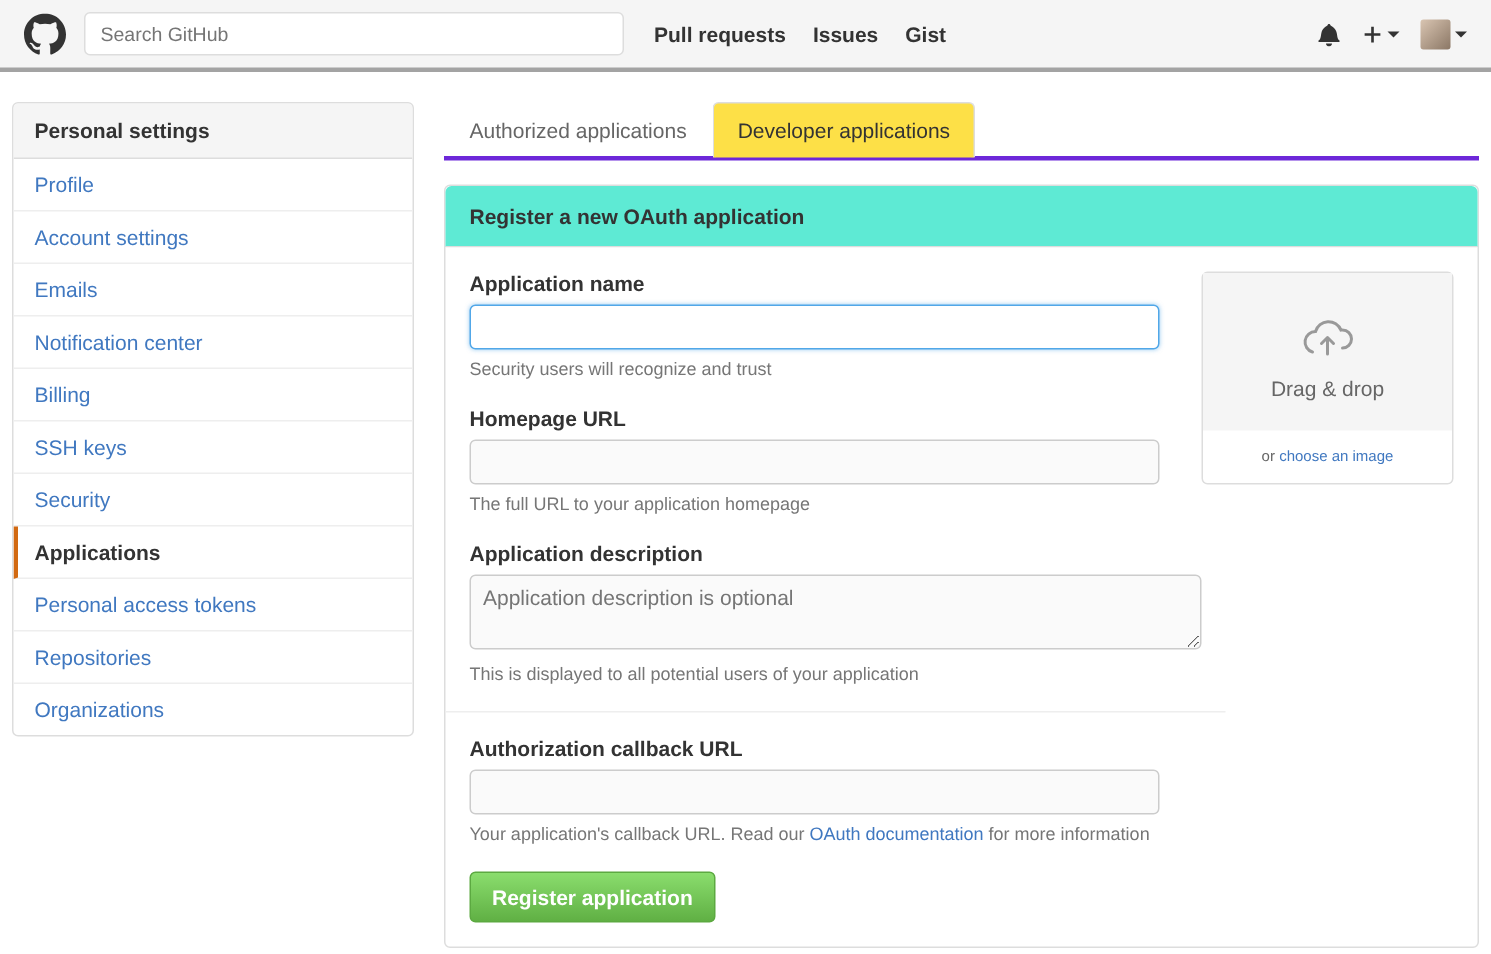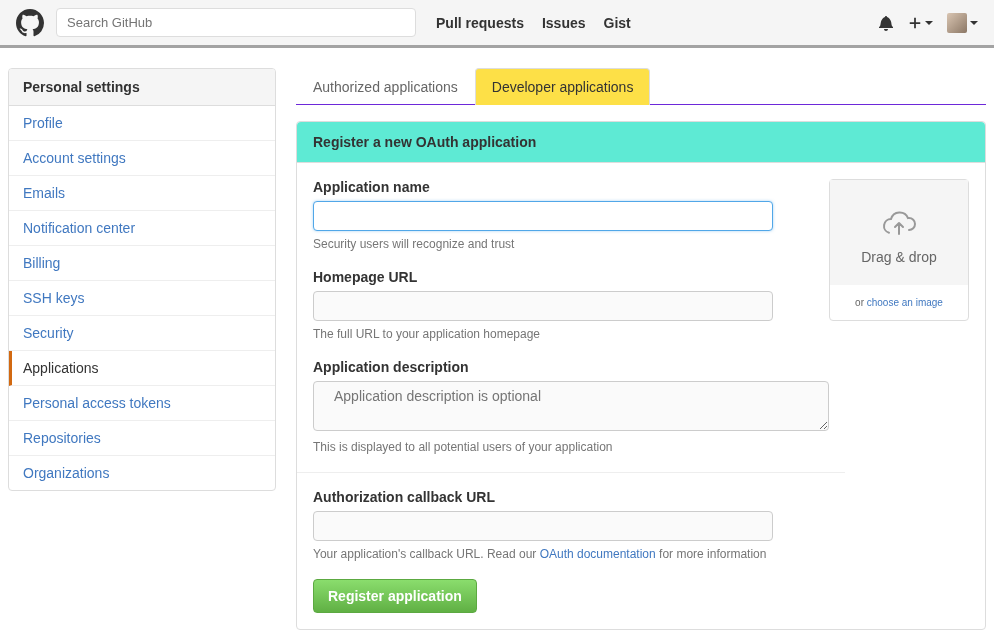--- a/index.html
+++ b/index.html
@@ -12,40 +12,40 @@
 .nav-links span { cursor: pointer; }
 .header-right { margin-left: auto; display: flex; align-items: center; gap: 14px; }
 .icon-btn { cursor: pointer; display: flex; align-items: center; }
 .avatar { width: 20px; height: 20px; background: linear-gradient(135deg,#d9c5b2,#8b7765); border-radius: 2px; }
 .caret { width: 0; height: 0; border-left: 4px solid transparent; border-right: 4px solid transparent; border-top: 4px solid #333; margin-left: 3px; }
 .container { display: flex; padding: 20px 8px; gap: 20px; max-width: 994px; }
 .sidebar { width: 268px; border: 1px solid #ddd; border-radius: 4px; overflow: hidden; align-self: flex-start; }
 .sidebar-header { background: #f5f5f5; padding: 10px 14px; font-weight: 600; color: #333; border-bottom: 1px solid #ddd; }
 .sidebar-item { display: block; padding: 9px 14px; color: #4078c0; border-bottom: 1px solid #eee; cursor: pointer; font-size: 14px; }
 .sidebar-item:last-child { border-bottom: none; }
-.sidebar-item.active { color: #333; font-weight: 400; border-left: 3px solid #d26911; padding-left: 11px; }
+.sidebar-item.active { color: #333; font-weight: 700; border-left: 3px solid #d26911; padding-left: 11px; }
 .main { flex: 1; }
-.tabs { display: flex; border-bottom: 1px solid #6d28d9; }
+.tabs { display: flex; border-bottom: 3px solid #6d28d9; }
 .tab { padding: 10px 16px; color: #666; cursor: pointer; border: 1px solid transparent; border-bottom: none; margin-bottom: -1px; }
 .tab.active { color: #333; border-color: #ddd; border-radius: 4px 4px 0 0; background: #fde047; }
 .panel { border: 1px solid #ddd; border-radius: 0 0 4px 4px; margin-top: 16px; border-radius: 4px; }
 .panel-header { background: #5eead4; padding: 12px 16px; font-weight: 600; border-bottom: 1px solid #ddd; border-radius: 4px 4px 0 0; }
 .panel-body { padding: 16px; display: flex; gap: 0; }
 .form-col { flex: 1; }
 .form-group { margin-bottom: 18px; }
 .form-group label { display: block; font-weight: 600; margin-bottom: 6px; color: #333; }
-.form-group input[type=text], .form-group textarea { width: 100%; padding: 6px 20px; border: 1px solid #ccc; border-radius: 4px; font-size: 14px; background: #fafafa; }
+.form-group input[type=text], .form-group textarea { width: 100%; padding: 6px 8px; border: 1px solid #ccc; border-radius: 4px; font-size: 14px; background: #fafafa; }
 .form-group input.short { width: 460px; max-width: 100%; }
 .form-group input.focused { border-color: #51a7e8; box-shadow: 0 0 3px rgba(81,167,232,0.5); background: #fff; }
 .form-group textarea { height: 50px; resize: vertical; font-family: inherit; }
 .hint { color: #767676; font-size: 12px; margin-top: 6px; }
 .hint a { color: #4078c0; text-decoration: none; }
 .divider { border-top: 1px solid #eee; margin: 0 -16px 16px; }
 .btn-register { background: linear-gradient(#8add6d,#60b044); color: #fff; border: 1px solid #5ca941; padding: 8px 14px; border-radius: 4px; font-weight: 600; font-size: 14px; cursor: pointer; }
-.upload-box { width: 140px; border: 1px solid #ddd; border-radius: 4px; text-align: center; align-self: flex-start; }
+.upload-box { width: 168px; border: 1px solid #ddd; border-radius: 4px; text-align: center; align-self: flex-start; }
 .upload-drop { background: #f5f5f5; padding: 30px 10px 20px; color: #666; }
 .upload-drop svg { margin-bottom: 8px; }
 .upload-or { padding: 12px 8px; font-size: 10px; color: #666; }
 .upload-or a { color: #4078c0; text-decoration: none; }
 @keyframes blink { 50% { opacity: 0; } }
 </style>
 </head>
 <body>
 
 <div class="header">

